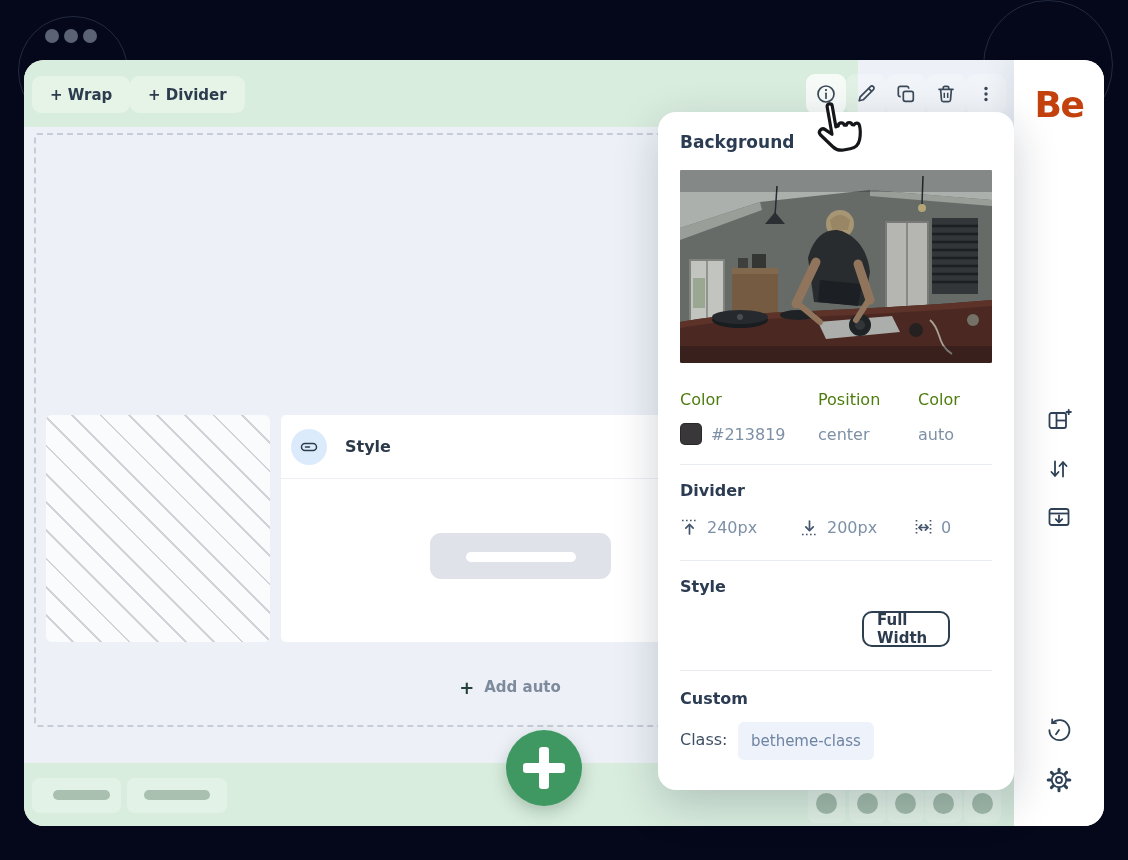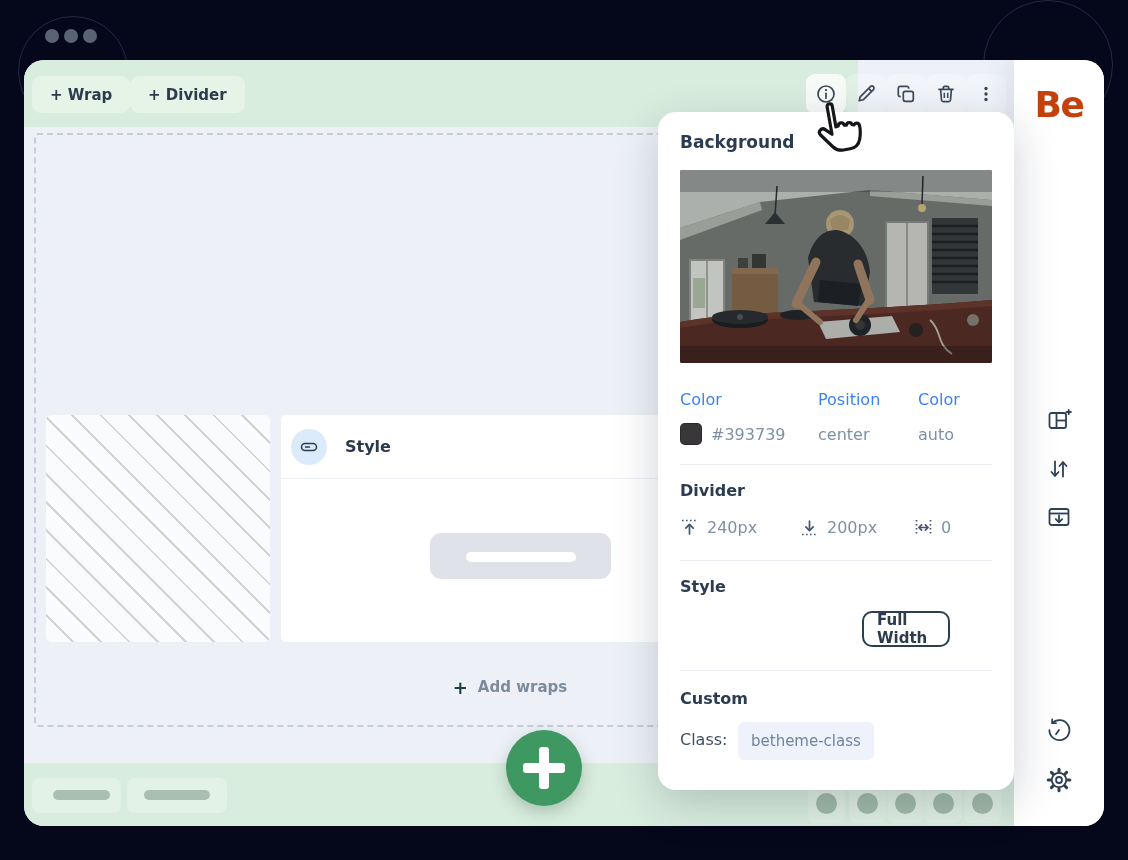--- a/index.html
+++ b/index.html
@@ -84,21 +84,21 @@
     box-shadow:-10px 0 24px rgba(30,40,70,.07);}
   .logo{position:absolute;top:24px;left:0;width:100%;text-align:center;
     font-size:36px;font-weight:bold;color:#c2410c;letter-spacing:-1.5px;}
   .side-ic{position:absolute;left:0;width:100%;display:flex;justify-content:center;}
 
   
   .popover{position:absolute;left:658px;top:112px;width:356px;height:678px;background:#ffffff;
     border-radius:18px;box-shadow:0 14px 46px rgba(15,25,50,.20);z-index:30;}
   .pop-title{position:absolute;left:22px;top:20px;font-size:17px;font-weight:bold;color:#2b3c52;}
   .pop-img{position:absolute;left:22px;top:58px;width:312px;height:193px;border-radius:2px;overflow:hidden;background:#6f726d;}
-  .meta-label{position:absolute;font-size:16px;color:#3b82f6;top:278px;}
+  .meta-label{position:absolute;font-size:16px;color:#4d7c0f;top:278px;}
   .meta-value{position:absolute;font-size:16px;color:#7e90a6;top:313px;}
   .swatch{position:absolute;left:22px;top:311px;width:22px;height:22px;border-radius:5px;
     background:#393739;box-shadow:inset 0 0 0 1px rgba(0,0,0,.25);}
   .pdiv{position:absolute;left:22px;width:312px;height:1px;background:#e9edf2;}
   .sec-h{position:absolute;left:22px;font-size:16px;font-weight:bold;color:#2b3c52;}
   .pad-group{position:absolute;top:406px;display:flex;align-items:center;gap:8px;}
   .pad-group svg{display:block;}
   .pad-val{font-size:16px;color:#7e90a6;}
   .style-btn{position:absolute;top:499px;height:36px;border:2px solid #2c3e50;border-radius:10px;
     box-sizing:border-box;display:flex;align-items:center;justify-content:center;
@@ -181,21 +181,21 @@
       </div>
       <div class="el-label">Style</div>
     </div>
   </div>
   <div class="btn-skel">
     <div class="pill"></div>
   </div>
 
   <div class="add-item">
     <span class="plus">+</span>
-    <span class="txt">Add wraps</span>
+    <span class="txt">Add auto</span>
   </div>
 
   <div class="footer-bar">
     <div class="fbtn fbtn1">
       <div class="pill"></div>
     </div>
     <div class="fbtn fbtn2">
       <div class="pill"></div>
     </div>
     <div class="ftile" style="left:784px">
@@ -334,21 +334,21 @@
       <rect x="0" y="0" width="312" height="22" fill="#0c0f14" opacity="0.25"></rect>
       <rect x="0" y="176" width="312" height="17" fill="#0c0f14" opacity="0.3"></rect>
     </svg>
   </div>
 
   <div class="meta-label" style="left:22px">Color</div>
   <div class="meta-label" style="left:160px">Position</div>
   <div class="meta-label" style="left:260px">Color</div>
 
   <div class="swatch"></div>
-  <div class="meta-value" style="left:53px">#393739</div>
+  <div class="meta-value" style="left:53px">#213819</div>
   <div class="meta-value" style="left:160px">center</div>
   <div class="meta-value" style="left:260px">auto</div>
 
   <div class="pdiv" style="top:352px"></div>
 
   <div class="sec-h" style="top:369px">Divider</div>
 
   <div class="pad-group" style="left:22px">
     <svg width="19" height="19" viewBox="0 0 19 19">
       <line x1="2" y1="2.5" x2="17" y2="2.5" stroke="#44566e" stroke-width="1.7" stroke-dasharray="1.6 2.4"></line>

